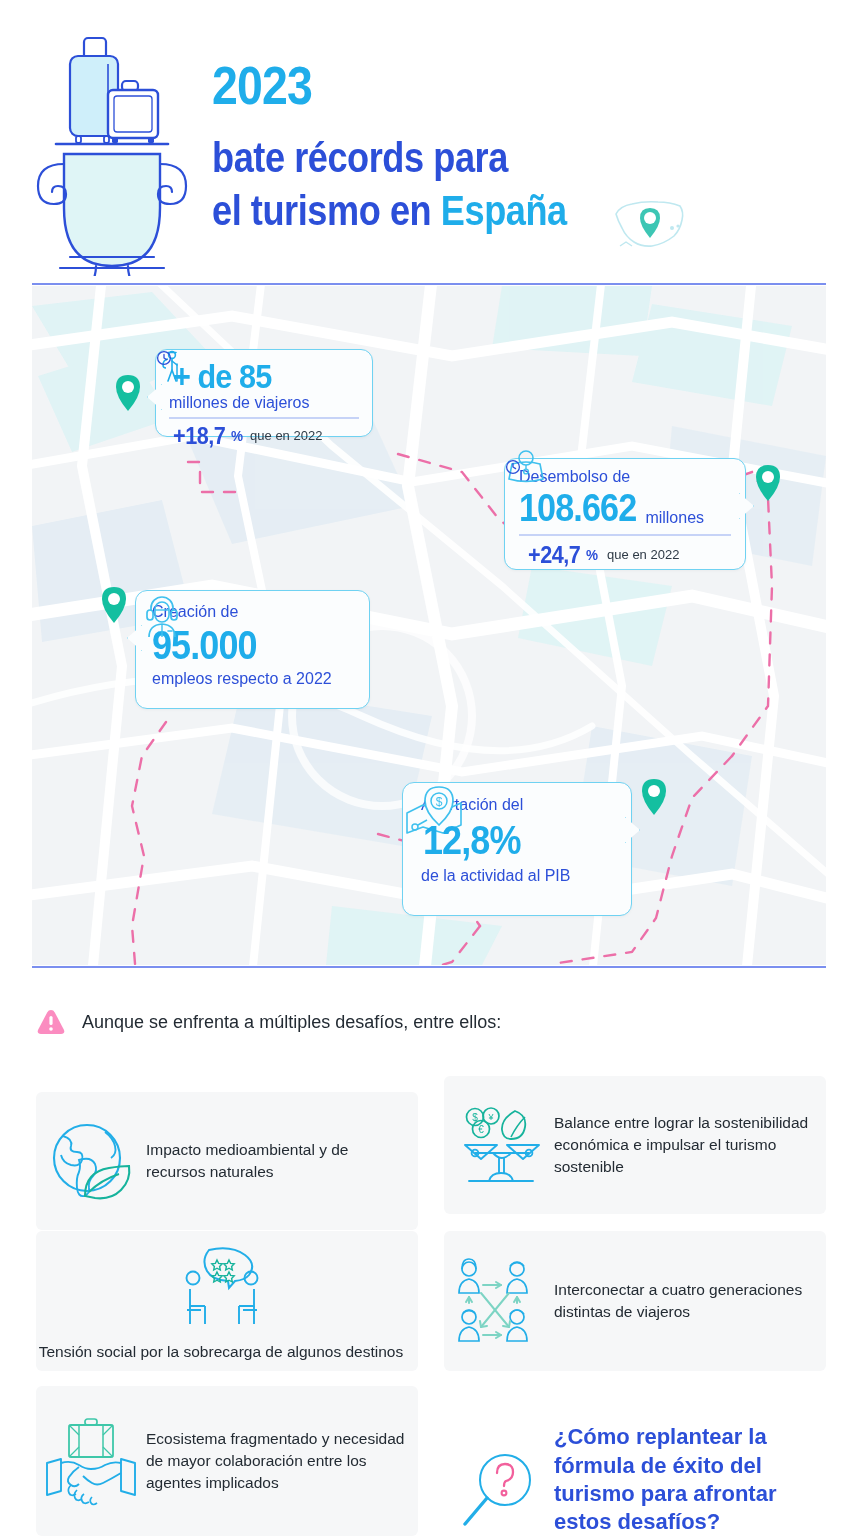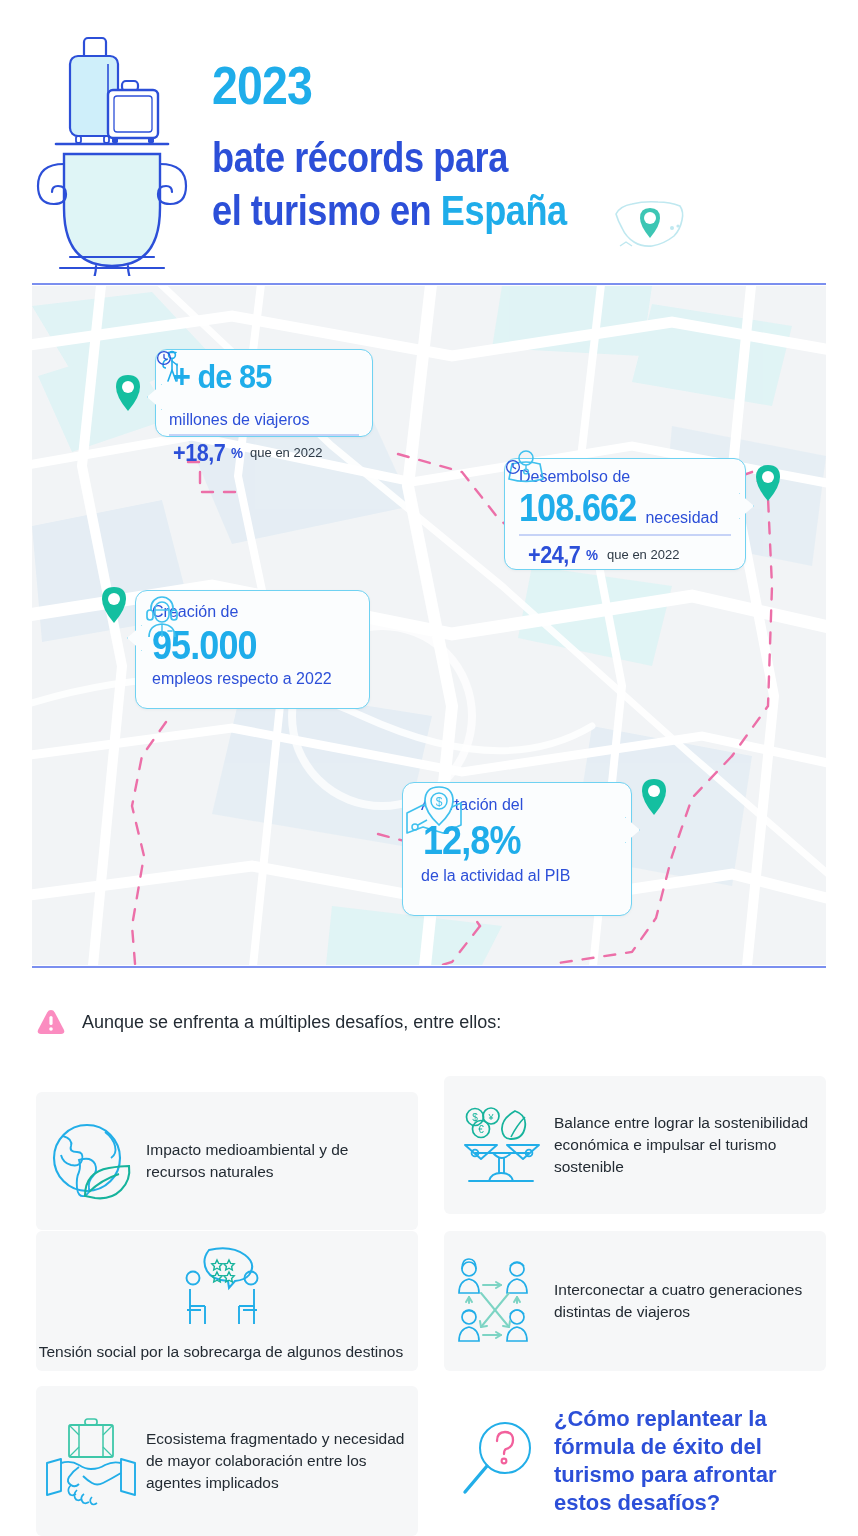--- a/index.html
+++ b/index.html
@@ -246,21 +246,21 @@
           <circle cx="16" cy="5" r="3.4" fill="none" stroke="#1FADEA" stroke-width="1.6"></circle>
           <path d="M12 2.5 h8" stroke="#1FADEA" stroke-width="1.6" stroke-linecap="round"></path>
           <path d="M16 9 L16 20" stroke="#1FADEA" stroke-width="1.6" stroke-linecap="round"></path>
           <path d="M16 11 L21 15" stroke="#1FADEA" stroke-width="1.6" stroke-linecap="round"></path>
           <path d="M16 20 L12 31 M16 20 L20 31" stroke="#1FADEA" stroke-width="1.6" stroke-linecap="round"></path>
           <path d="M21 14 L21 31" stroke="#1FADEA" stroke-width="1.5" stroke-linecap="round"></path>
           <path d="M12 9 q-5 1 -5 6 q0 3 3 3" fill="none" stroke="#1FADEA" stroke-width="1.5"></path>
         </svg>
         <span class="big-num" style="font-size:34px; margin-left:4px;">+ de 85</span>
       </div>
-      <div class="card-label" style="margin-top:17px;">millones de viajeros</div>
+      <div class="card-label" style="margin-top:0;">millones de viajeros</div>
       <div class="card-rule" style="margin:5px 0 3px;"></div>
       <div class="row">
         <svg width="16" height="16" viewBox="0 0 16 16">
           <circle cx="8" cy="8" r="6.4" fill="none" stroke="#2C4FD8" stroke-width="1.3"></circle>
           <path d="M8 4.4 L8 8 L10.6 9.6" stroke="#2C4FD8" stroke-width="1.3" fill="none" stroke-linecap="round"></path>
         </svg>
         <span class="pct" style="margin-left:4px;">+18,7</span>
         <span class="pct pct-sign">%</span>
         <span class="vs" style="margin-left:6px;">que en 2022</span>
       </div>
@@ -277,21 +277,21 @@
       <div class="card-notch right"></div>
       <div class="card-label">Desembolso de</div>
       <div class="row" style="margin-top:1px;">
         <span class="big-num" style="font-size:38px;">108.662</span>
         <svg width="46" height="36" viewBox="0 0 46 36" style="margin-left:-2px; margin-top:-10px;">
           <circle cx="23" cy="9" r="7" fill="none" stroke="#3FC0EE" stroke-width="1.6"></circle>
           <path d="M9 15 Q23 11 37 15 L40 30 Q23 35 6 30 Z" fill="none" stroke="#3FC0EE" stroke-width="1.6"></path>
           <path d="M23 16 L23 20" stroke="#3FC0EE" stroke-width="1.4"></path>
           <circle cx="23" cy="22.5" r="2.4" fill="none" stroke="#3FC0EE" stroke-width="1.4"></circle>
         </svg>
-        <span class="card-label" style="margin-left:-4px; align-self:flex-end; padding-bottom:3px;">necesidad</span>
+        <span class="card-label" style="margin-left:-4px; align-self:flex-end; padding-bottom:3px;">millones</span>
       </div>
       <div class="card-rule" style="margin:4px 0 5px;"></div>
       <div class="row">
         <svg width="16" height="16" viewBox="0 0 16 16">
           <circle cx="8" cy="8" r="6.4" fill="none" stroke="#2C4FD8" stroke-width="1.3"></circle>
           <path d="M8 4.4 L8 8 L10.6 9.6" stroke="#2C4FD8" stroke-width="1.3" fill="none" stroke-linecap="round"></path>
         </svg>
         <span class="pct" style="margin-left:9px;">+24,7</span>
         <span class="pct pct-sign">%</span>
         <span class="vs" style="margin-left:8px;">que en 2022</span>
@@ -474,21 +474,21 @@
           <path d="M80 62 q-10 6 -18 10 q-6 3 -11 0 q-5 -3 -9 -7" fill="none" stroke="#22AEE8" stroke-width="1.9"></path>
           <path d="M30 74 q-4 4 -2 8 q2 4 7 1" fill="none" stroke="#22AEE8" stroke-width="1.7"></path>
           <path d="M36 79 q-4 4 -2 8 q2 4 7 1" fill="none" stroke="#22AEE8" stroke-width="1.7"></path>
           <path d="M43 83 q-4 3 -2 7 q2 4 7 1" fill="none" stroke="#22AEE8" stroke-width="1.7"></path>
           <path d="M51 86 q-3 3 -1 6 q2 3 6 0" fill="none" stroke="#22AEE8" stroke-width="1.7"></path>
         </svg>
       </div>
       <div class="ch-text">Ecosistema fragmentado y necesidad de mayor colaboración entre los agentes implicados</div>
     </div>
 
-    <div class="cta" style="left:408px; top:310px; width:382px; height:150px;">
+    <div class="cta" style="left:408px; top:310px; width:382px; height:150px;align-items:flex-end;">
       <div class="ch-icon">
         <svg width="80" height="86" viewBox="0 0 80 86">
           <circle cx="46" cy="30" r="25" fill="none" stroke="#22AEE8" stroke-width="2"></circle>
           <line x1="28" y1="48" x2="6" y2="74" stroke="#22AEE8" stroke-width="3.4" stroke-linecap="round"></line>
           <path d="M38 23 q0 -9 8 -9 q8 0 8 8 q0 7 -7 9 q-2 1 -2 5" fill="none" stroke="#F2609C" stroke-width="2.3" stroke-linecap="round"></path>
           <circle cx="45" cy="43" r="2.4" fill="none" stroke="#F2609C" stroke-width="2.1"></circle>
         </svg>
       </div>
       <div class="cta-text">¿Cómo replantear la fórmula de éxito del turismo para afrontar estos desafíos?</div>
     </div>

